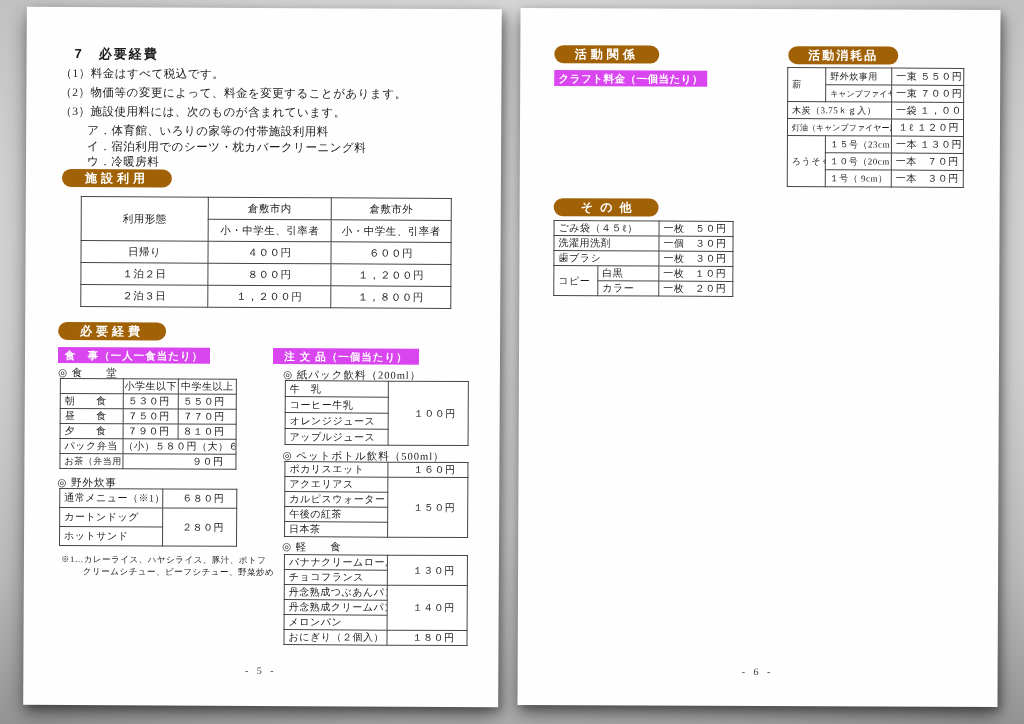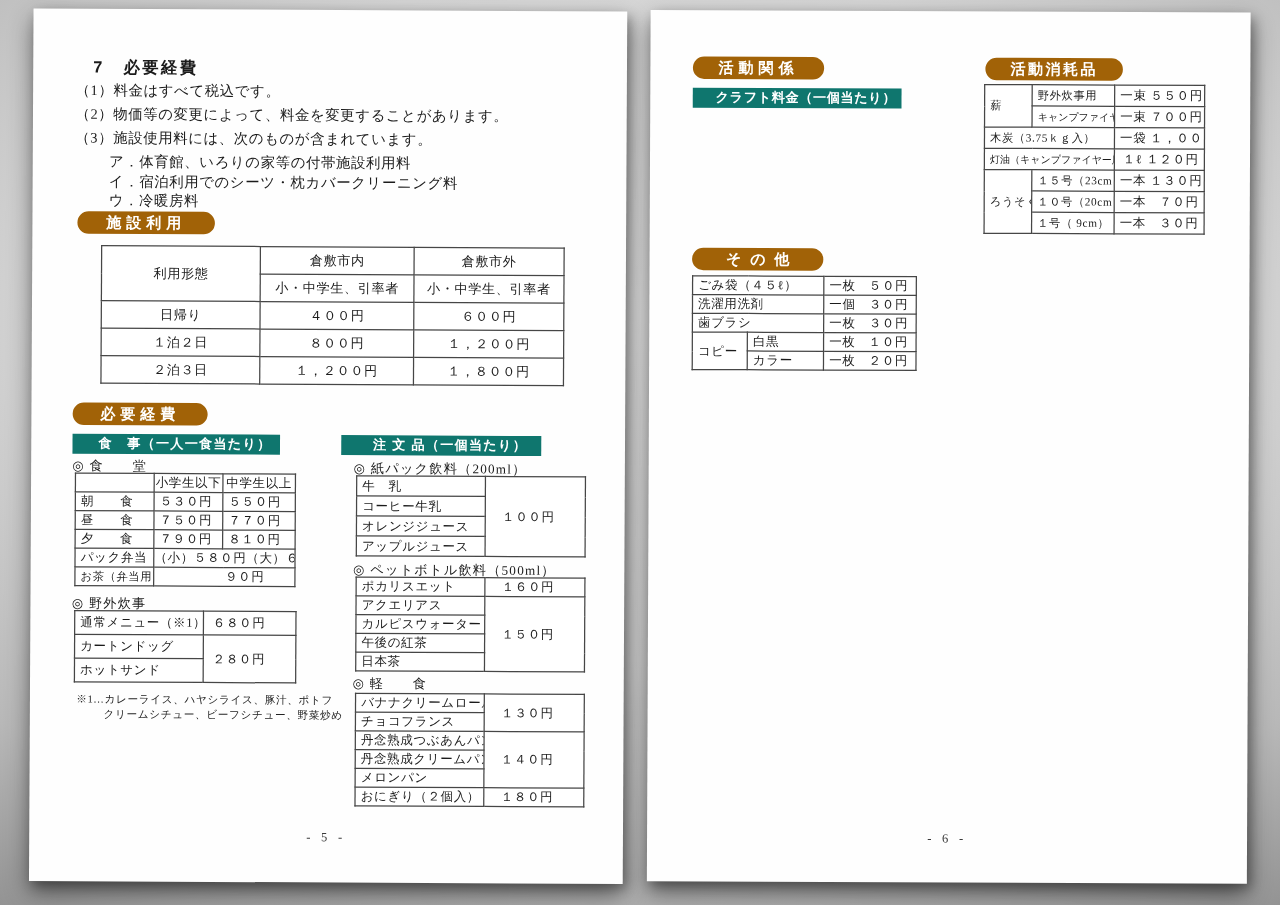--- a/index.html
+++ b/index.html
@@ -23,32 +23,32 @@
   }
   .body-text p{margin:0 0 7px 0;font-size:11.5px;line-height:12px;letter-spacing:.5px;}
   .body-sub p{margin:0 0 3.5px 0;font-size:11.5px;line-height:12px;letter-spacing:.5px;}
   .pill{
     background:#a16207;color:#fff;border-radius:10px;
     font-family:"Liberation Sans","DejaVu Sans",sans-serif;
     font-weight:bold;font-size:12px;letter-spacing:4px;
     height:18px;line-height:18px;text-align:center;
   }
   .bar{
-    background:#0f766e;color:#fff;
+    background:#d946ef;color:#fff;
     font-family:"Liberation Sans","DejaVu Sans",sans-serif;
     font-weight:bold;font-size:10.5px;letter-spacing:1px;
-    height:16px;line-height:16px;text-align:center;padding-left:14px;
+    height:16px;line-height:16px;text-align:center;
   }
   .sub{font-size:10.5px;letter-spacing:1px;white-space:nowrap;}
   table{border-collapse:collapse;table-layout:fixed;background:#fff;}
   td{
     border:1px solid #464646;padding:0 4px;font-size:10px;
     white-space:nowrap;overflow:hidden;vertical-align:middle;letter-spacing:.5px;
   }
-  .pr{text-align:right;padding-right:24px;}
+  .pr{text-align:right;padding-right:12px;}
   .pc{text-align:center;padding:0;}
   .t-facility td{height:21px;font-size:10.5px;text-align:center;}
   .t-meal td{height:14px;}
   .t-outdoor td{height:18px;}
   .t-paper td{height:15px;}
   .t-bottle td{height:13px;margin-left:38px;}
   .t-snack td{height:13px;}
   .t-craft td{height:14px;}
   .t-consume td{height:16px;font-size:9px;}
   .t-consume td.pr{font-size:10px;padding-right:4px;}

